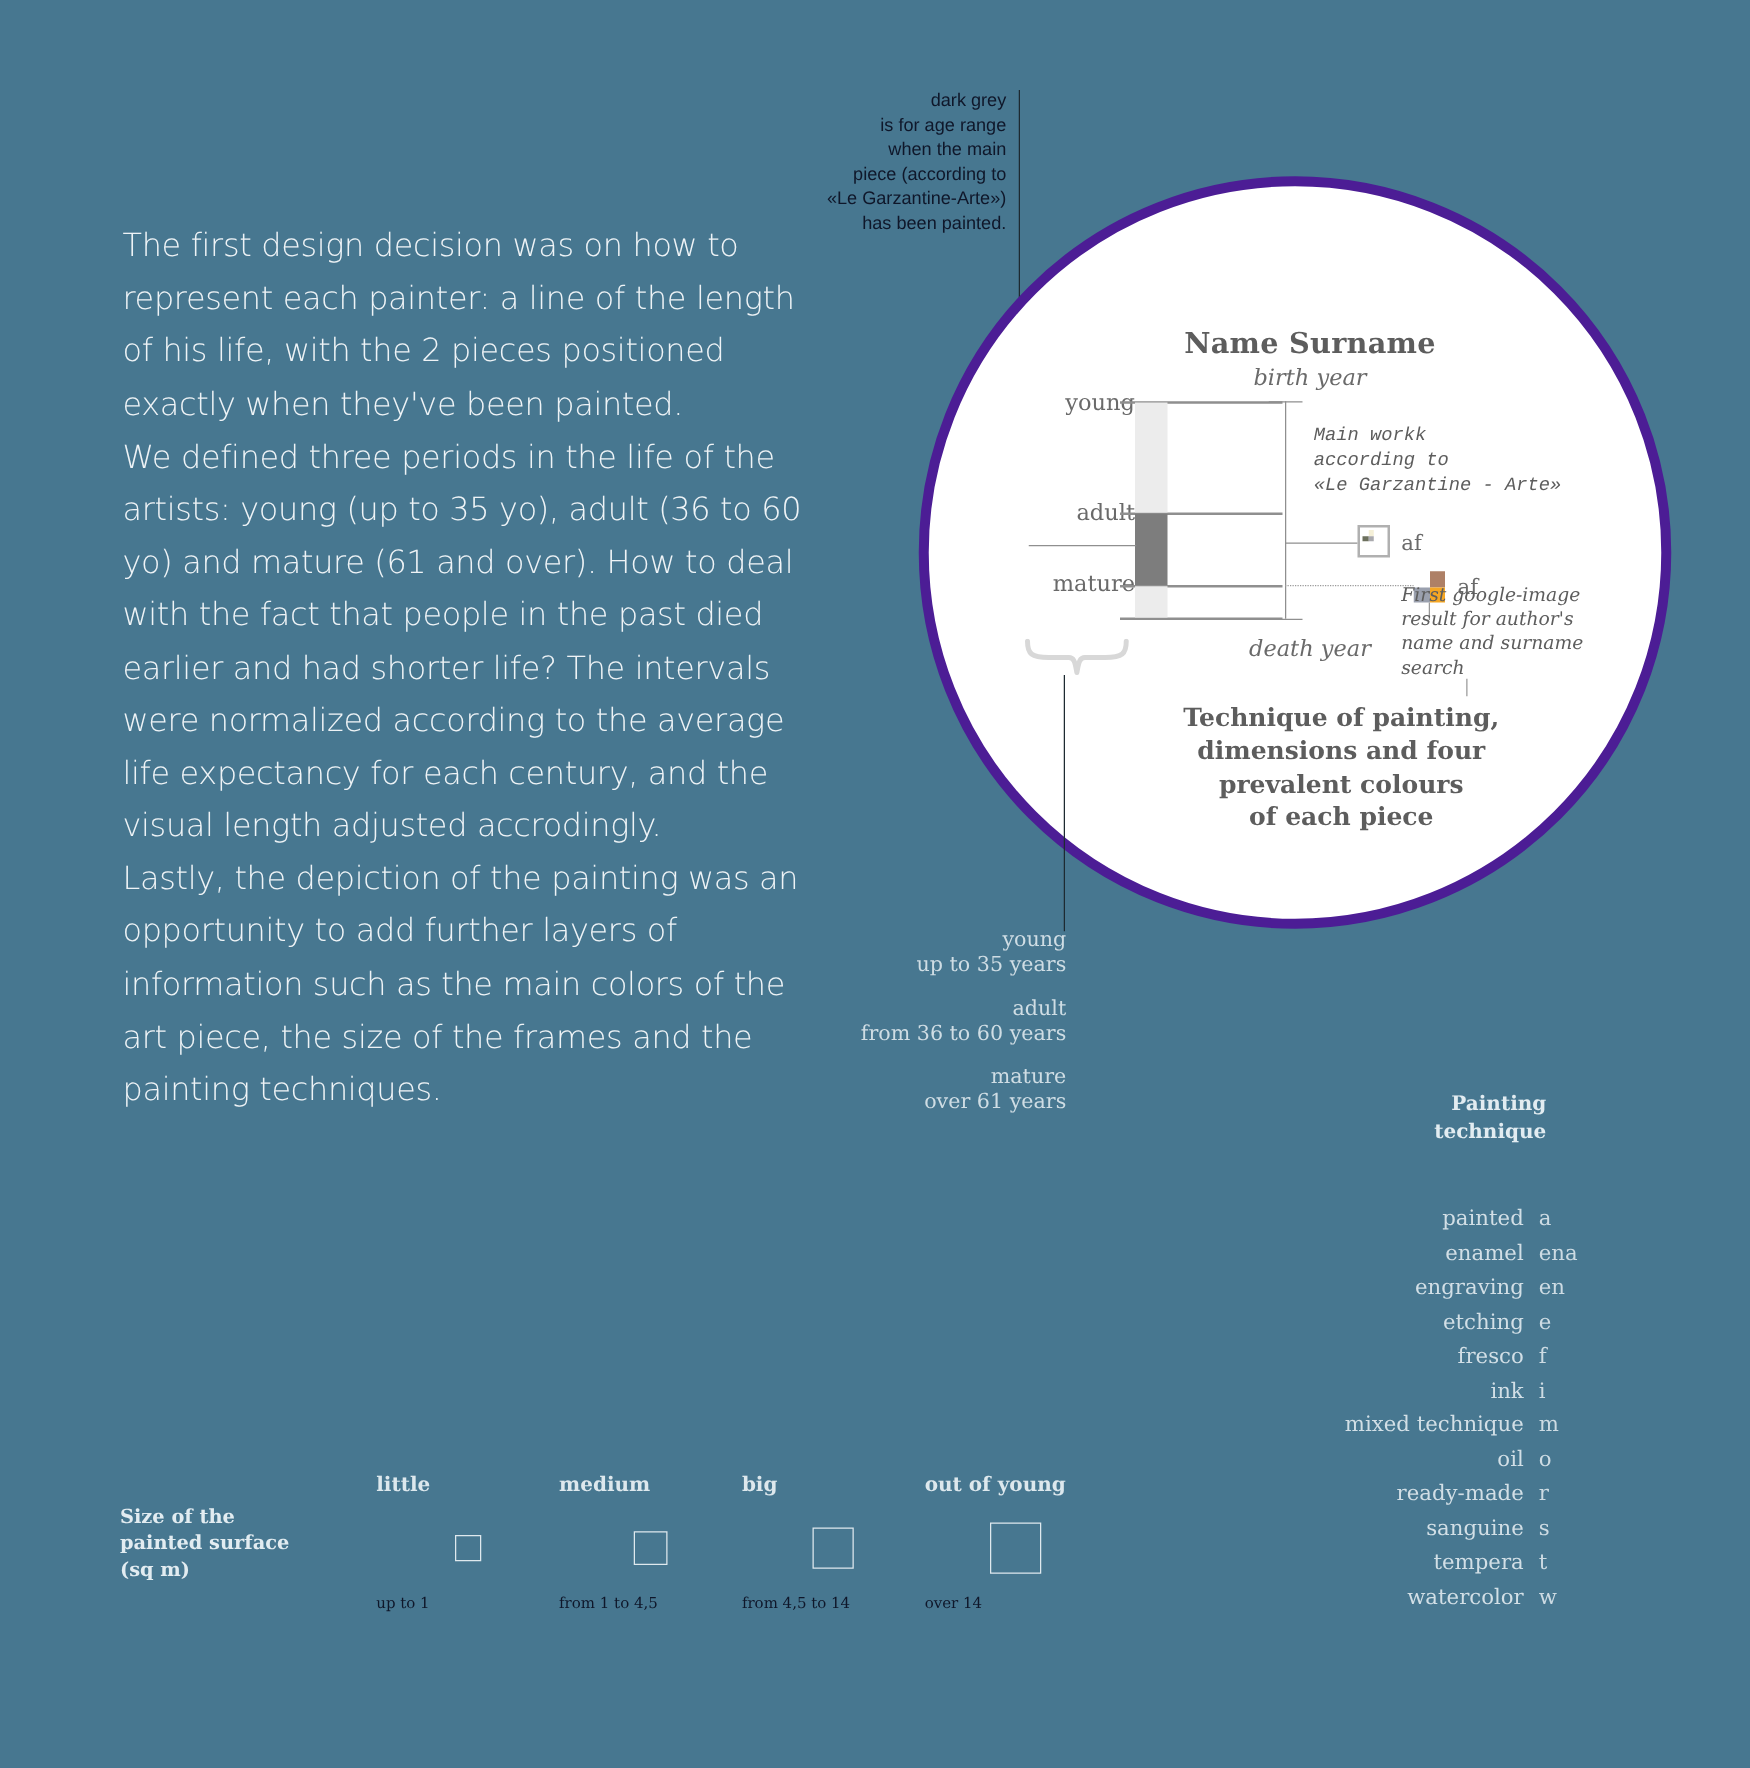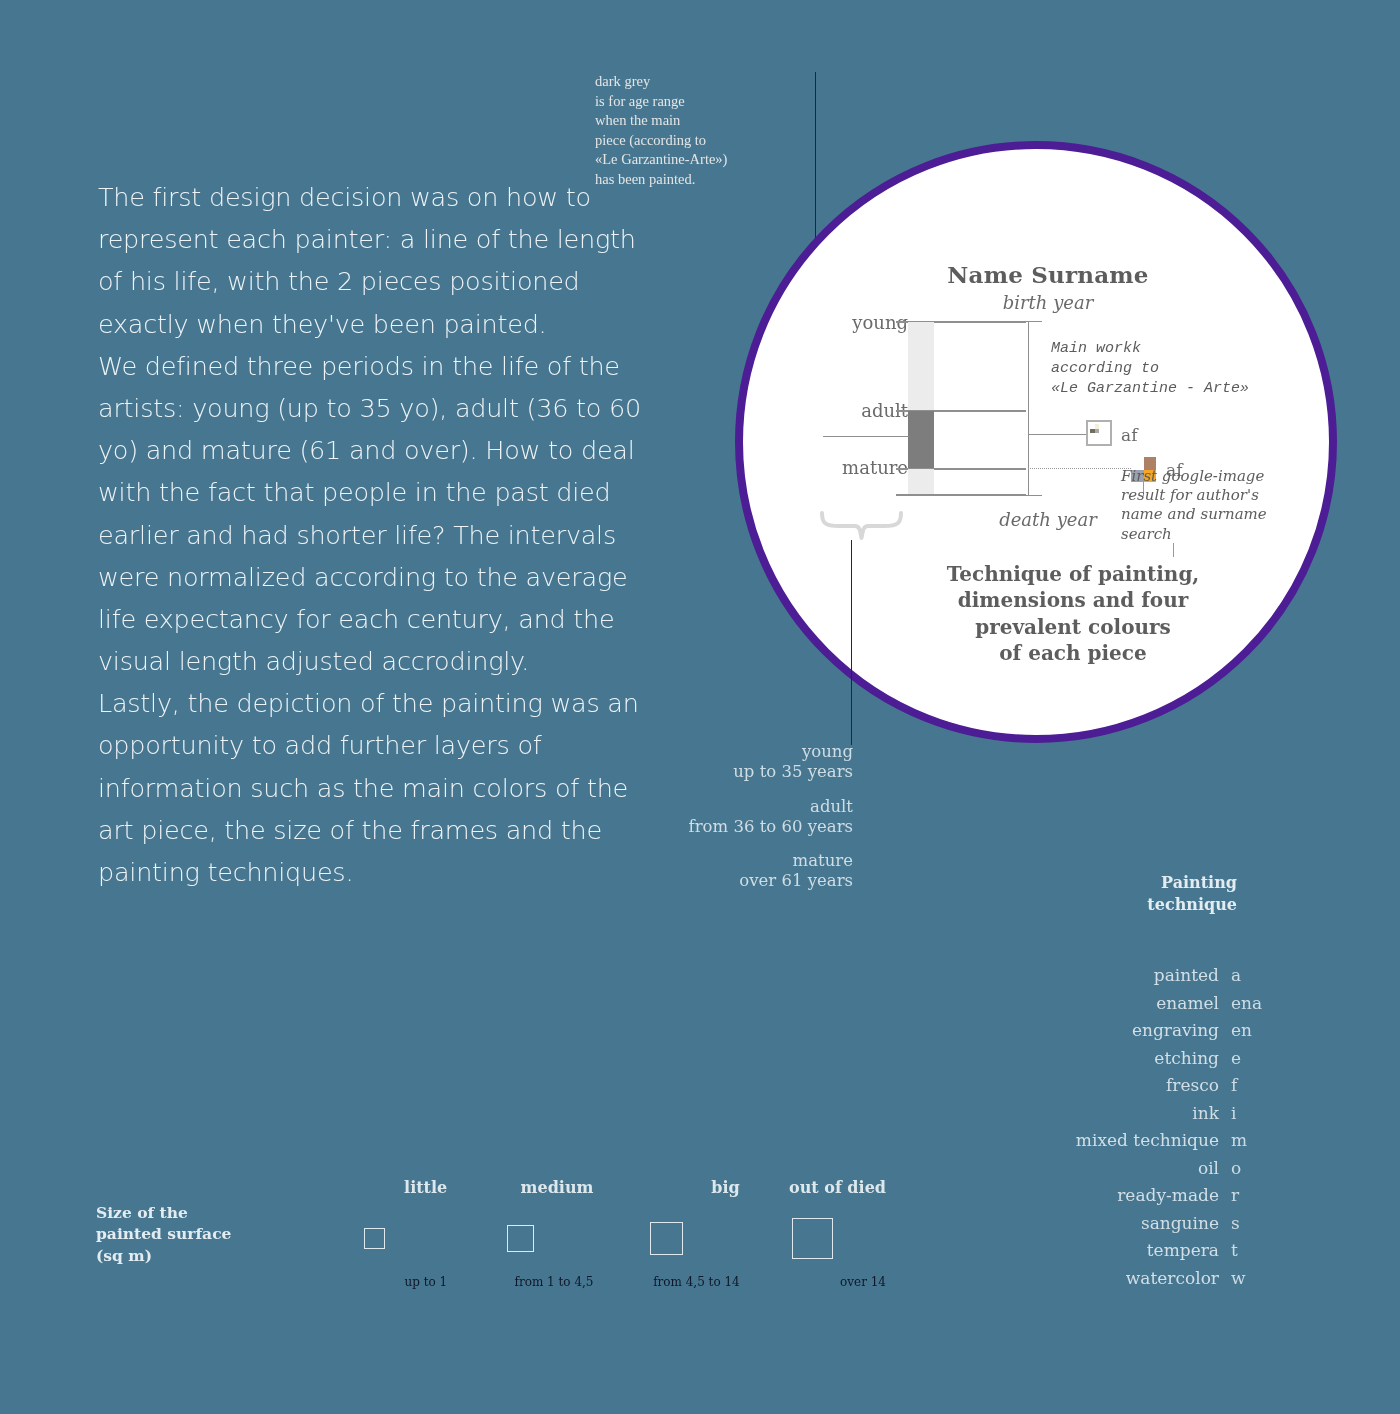--- a/index.html
+++ b/index.html
@@ -37,25 +37,25 @@
     color: #eef3f6;
     letter-spacing: -0.25px;
   }
 
   
   .callout-top {
     position: absolute;
     right: 0;
     top: 0;
     width: 210px;
-    text-align: left;
-    font-family: Liberation Serif, serif;
+    text-align: right;
+    font-family: Liberation Sans, sans-serif;
     font-size: 14.5px;
     line-height: 1.35;
-    color: #e5e5e5;
+    color: #0f172a;
   }
   #callout-top-wrap {
     position: absolute;
     left: 595px;
     top: 72px;
     width: 220px;
   }
   .vline-top {
     position: absolute;
     left: 815px;
@@ -373,21 +373,21 @@
   }
   .size-items {
     position: absolute;
     left: 205px;
     top: 0;
     width: 585px;
     display: flex;
   }
   .size-item {
     flex: 1;
-    text-align: right;
+    text-align: left;
     font-family: "DejaVu Serif", serif;
     color: #dde8ed;
   }
   .size-label {
     font-weight: bold;
     font-size: 16px;
     margin-bottom: 18px;
   }
   .size-box-wrap {
     height: 46px;
@@ -596,20 +596,20 @@
         <div class="size-range">from 1 to 4,5</div>
       </div>
       <div class="size-item">
         <div class="size-label">big</div>
         <div class="size-box-wrap">
           <div class="size-box" style="width: 33px; height: 33px;"></div>
         </div>
         <div class="size-range">from 4,5 to 14</div>
       </div>
       <div class="size-item">
-        <div class="size-label">out of died</div>
+        <div class="size-label">out of young</div>
         <div class="size-box-wrap">
           <div class="size-box" style="width: 41px; height: 41px;"></div>
         </div>
         <div class="size-range">over  14</div>
       </div>
     </div>
 </div>
 
 </body></html>

